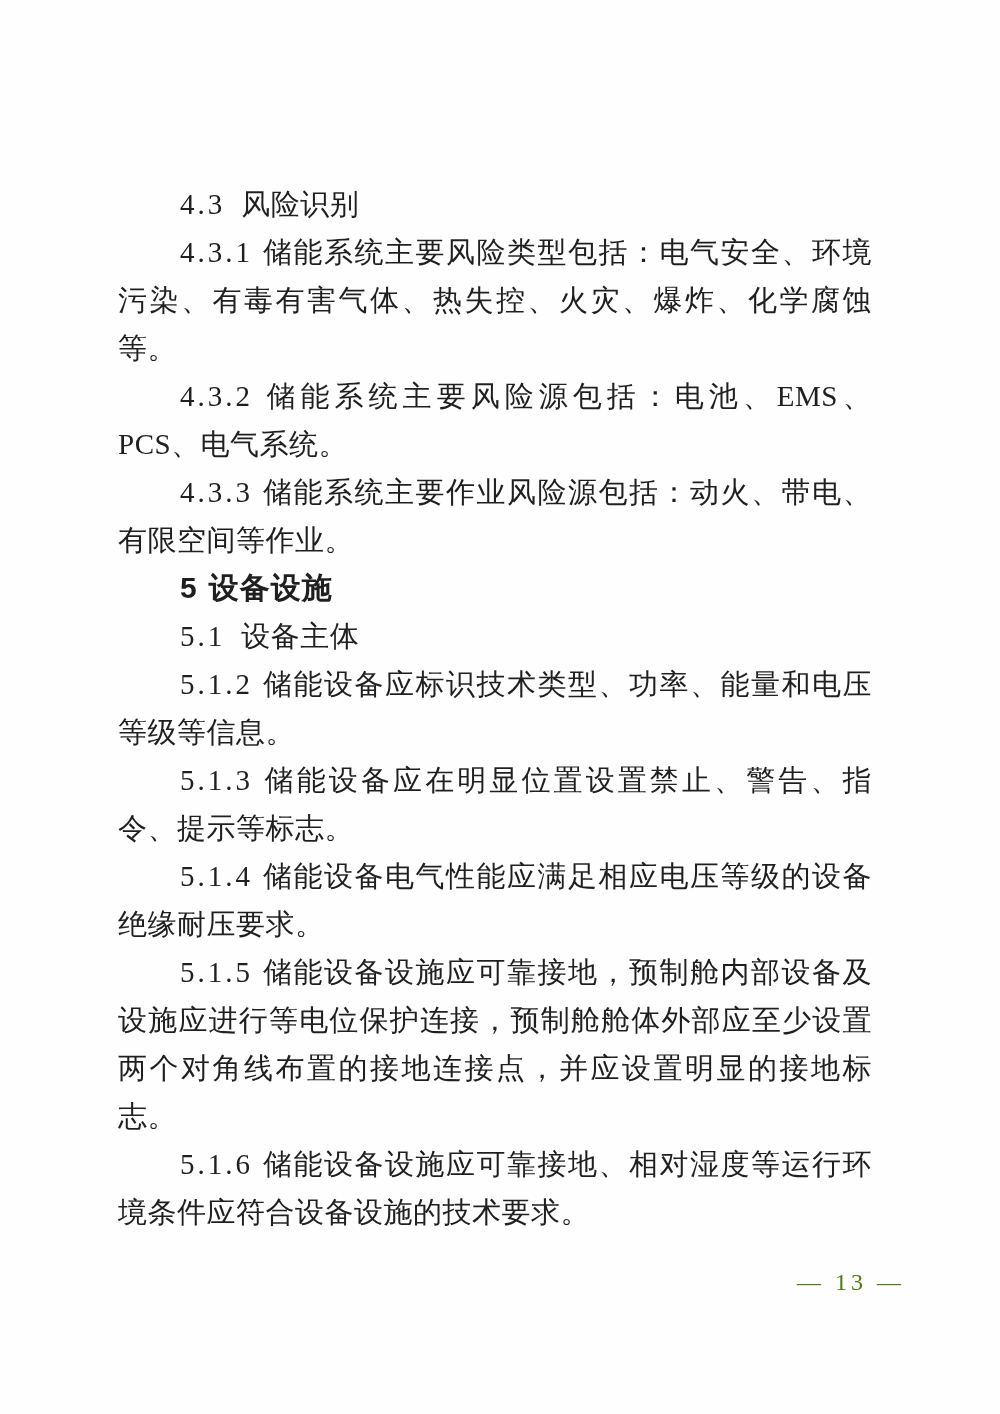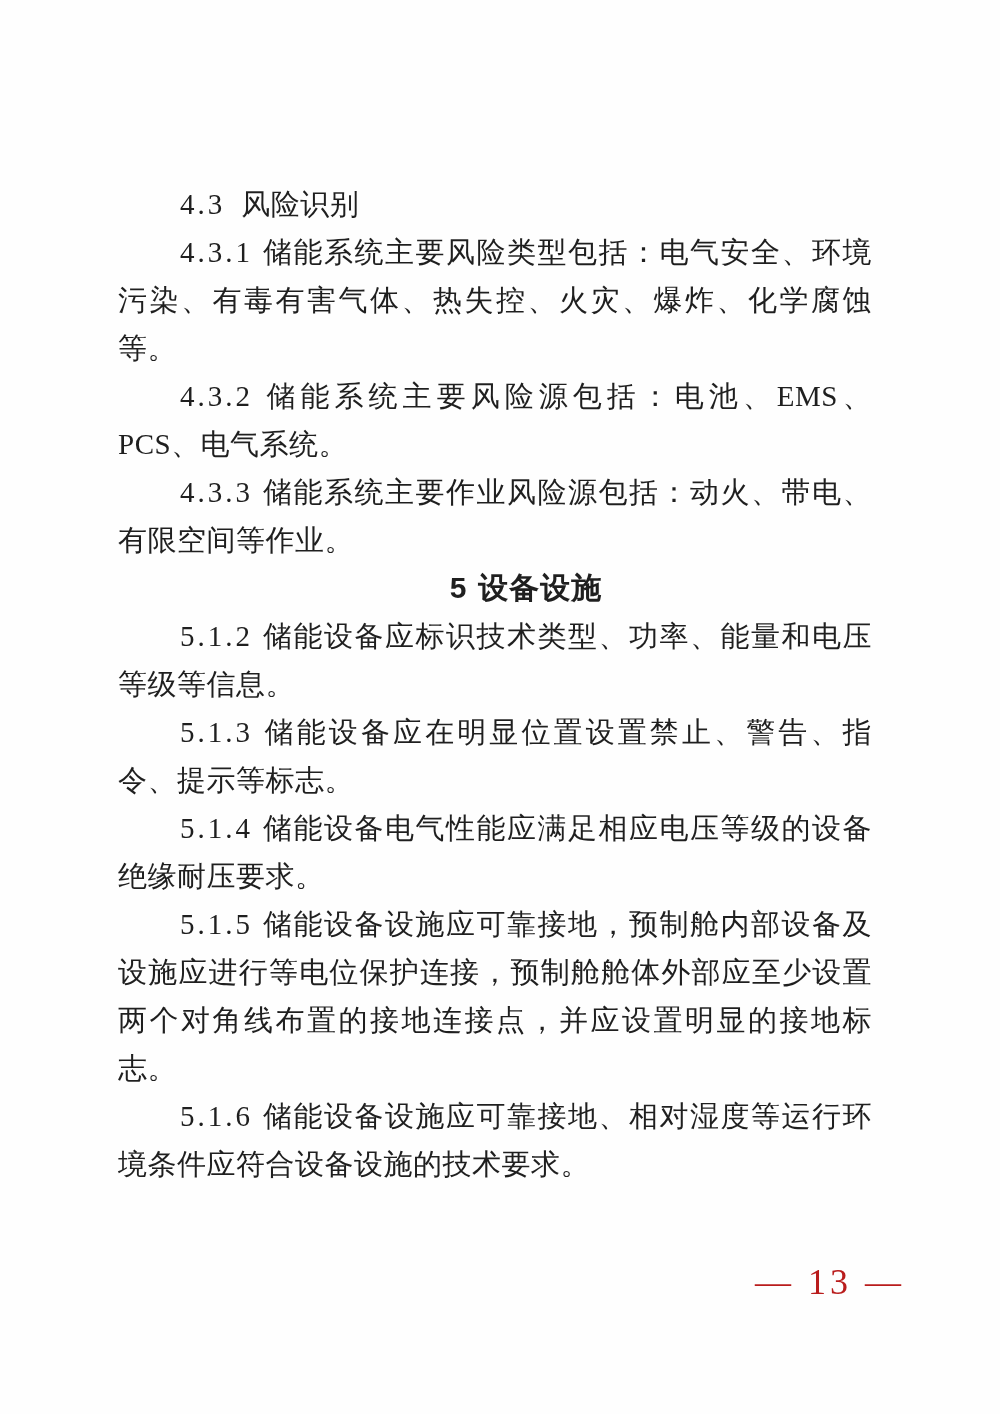--- a/index.html
+++ b/index.html
@@ -40,53 +40,54 @@
   .para.sub .num {
     padding-right: 16px;
   }
   .para.sub {
     text-align: left;
   }
   .para.chapter {
     font-family: "Liberation Sans", "DejaVu Sans", sans-serif;
     font-weight: 700;
     font-size: 30px;
-    text-align: center;
+    text-align: left;
     letter-spacing: 1px;
   }
   .para.chapter .num {
     letter-spacing: 0;
     padding-right: 12px;
   }
   .page-number {
     position: absolute;
     top: 1258px;
     right: 128px;
-    font-size: 36px;
+    font-size: 24px;
     line-height: 48px;
     letter-spacing: 4px;
-    color: #b91c1c;
+    color: #4d7c0f;
   }
 </style>
 </head>
 <body>
 
 <div class="page">
   <div class="content">
 
     <p class="para sub"><span class="num">4.3</span><span class="txt">风险识别</span></p>
 
     <p class="para body"><span class="num">4.3.1</span><span class="txt">储能系统主要风险类型包括：电气安全、环境污染、有毒有害气体、热失控、火灾、爆炸、化学腐蚀等。</span></p>
 
     <p class="para body"><span class="num">4.3.2</span><span class="txt">储能系统主要风险源包括：电池、EMS、PCS、电气系统。</span></p>
 
     <p class="para body"><span class="num">4.3.3</span><span class="txt">储能系统主要作业风险源包括：动火、带电、有限空间等作业。</span></p>
 
     <p class="para chapter"><span class="num">5</span><span class="txt">设备设施</span></p>
 
+    <p class="para sub"><span class="num">5.1</span><span class="txt">设备主体</span></p>
 
 
     <p class="para body"><span class="num">5.1.2</span><span class="txt">储能设备应标识技术类型、功率、能量和电压等级等信息。</span></p>
 
     <p class="para body"><span class="num">5.1.3</span><span class="txt">储能设备应在明显位置设置禁止、警告、指令、提示等标志。</span></p>
 
     <p class="para body"><span class="num">5.1.4</span><span class="txt">储能设备电气性能应满足相应电压等级的设备绝缘耐压要求。</span></p>
 
     <p class="para body"><span class="num">5.1.5</span><span class="txt">储能设备设施应可靠接地，预制舱内部设备及设施应进行等电位保护连接，预制舱舱体外部应至少设置两个对角线布置的接地连接点，并应设置明显的接地标志。</span></p>
 

